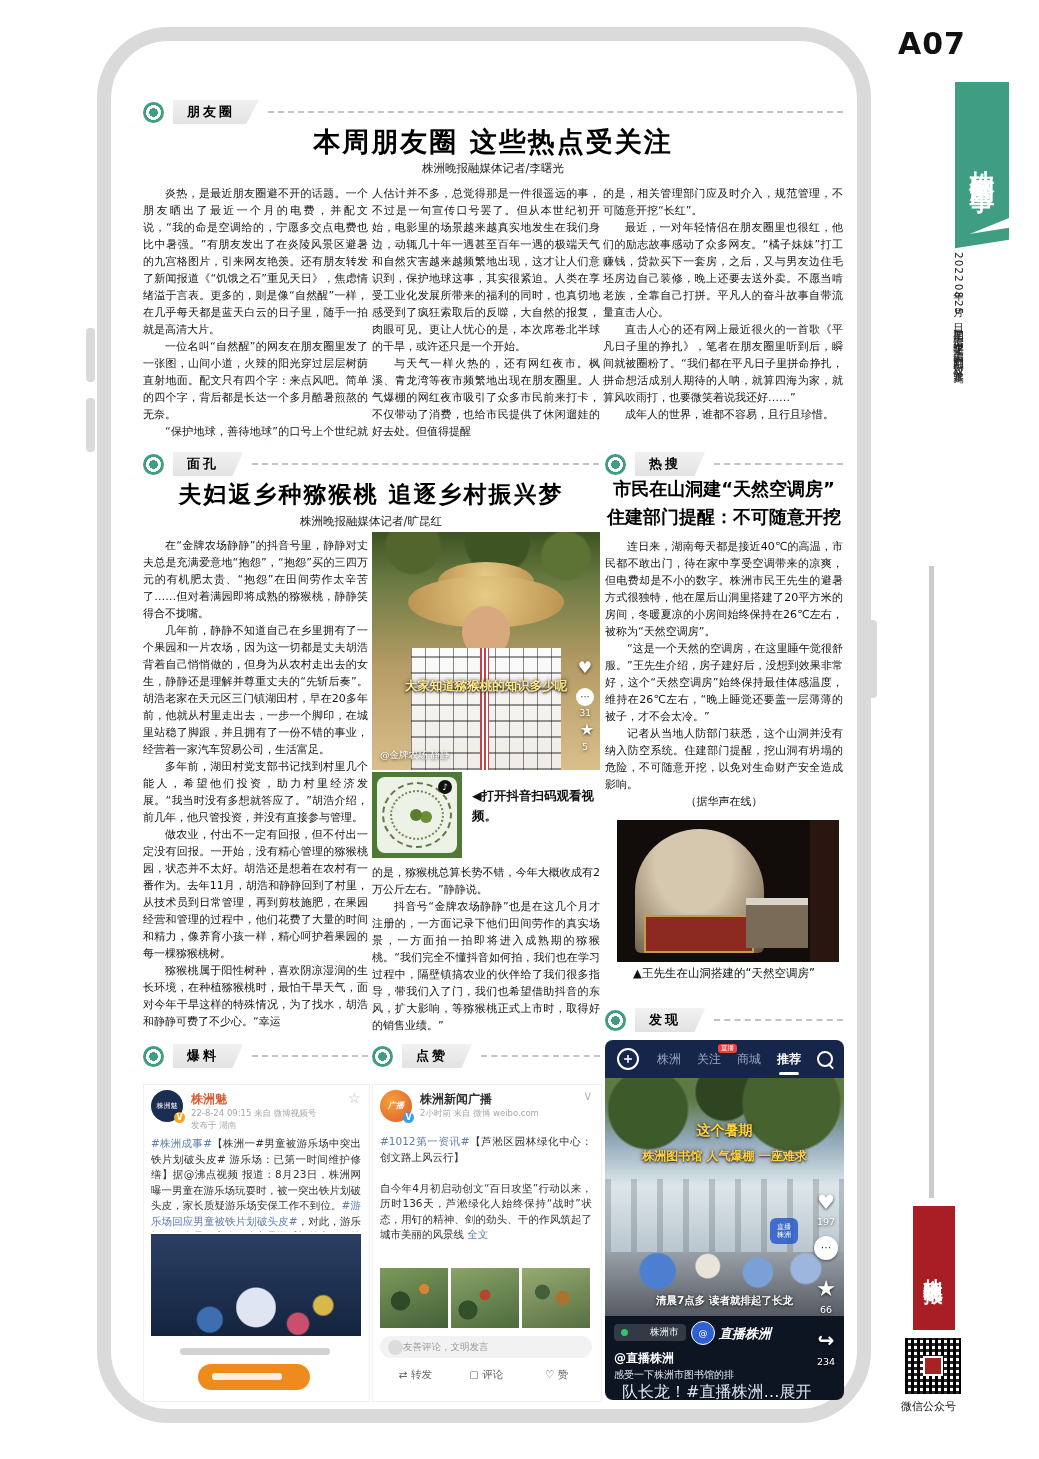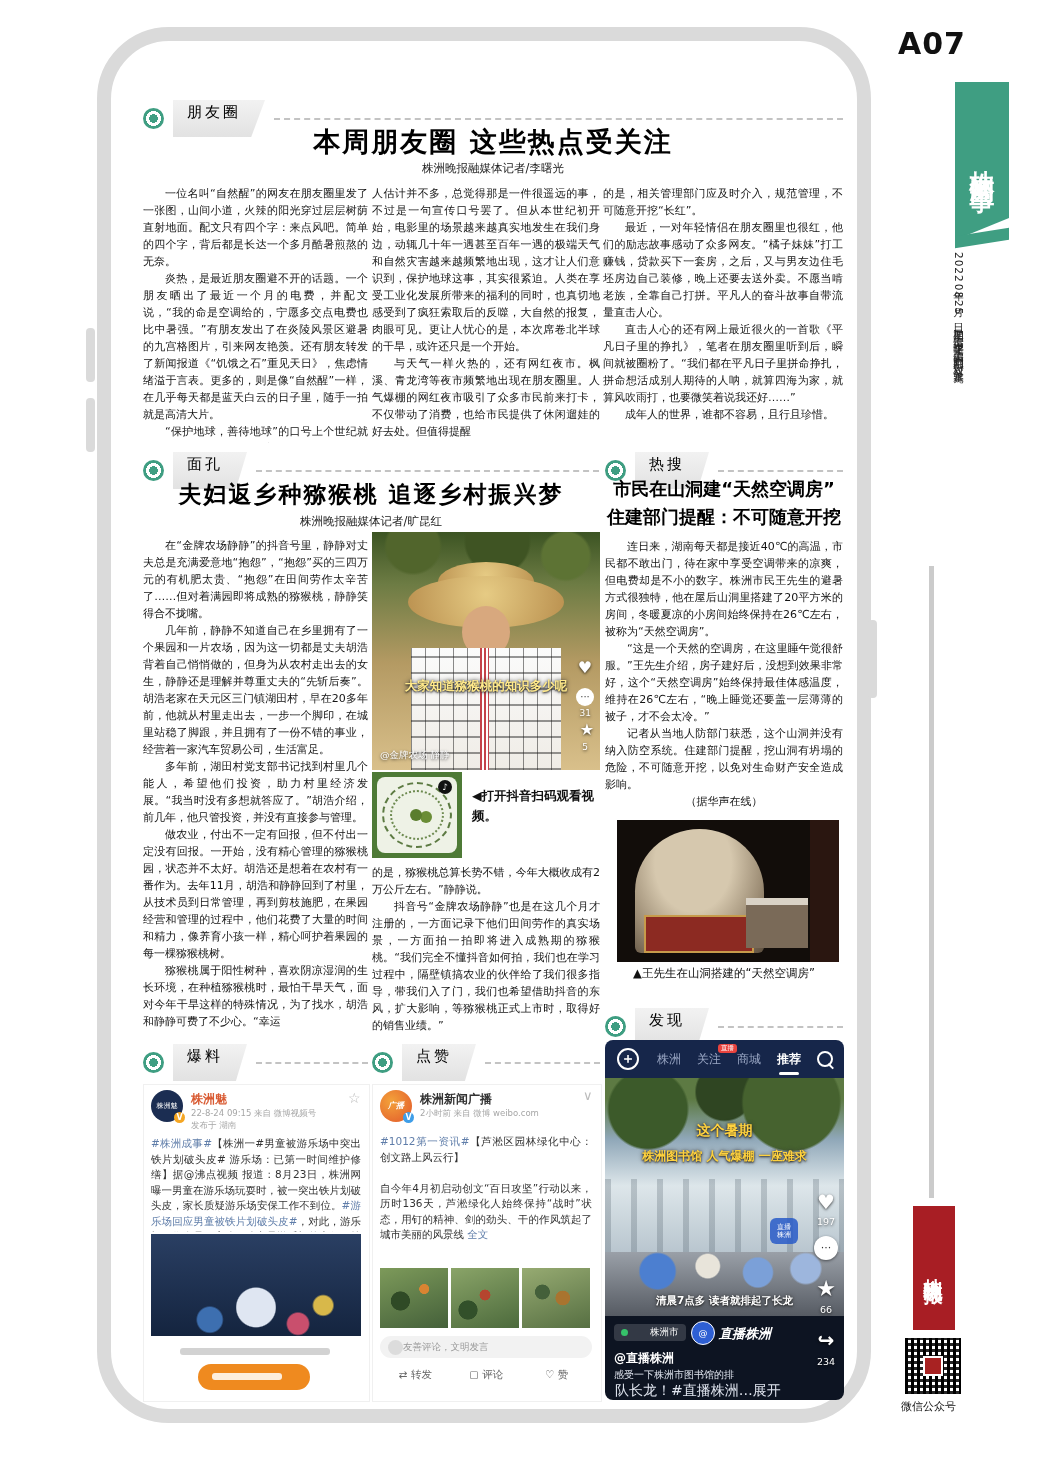--- a/index.html
+++ b/index.html
@@ -6,22 +6,22 @@
   body{width:1039px;height:1459px;position:relative;background:#fff;
        font-family:"DejaVu Sans","Liberation Sans",sans-serif;color:#111;overflow:hidden}
   .abs{position:absolute}
   
   .phone{left:97px;top:27px;width:746px;height:1368px;border:14px solid #dadada;border-radius:72px;background:#fff}
   .sbtn{background:#dadada;border-radius:4px}
   
   .sec{display:flex;align-items:center;gap:9px}
   .sec-dot{width:21px;height:21px;border-radius:50%;flex:0 0 auto;
     background:radial-gradient(circle,#3f9e82 0 29%,#fff 30% 50%,#3f9e82 51% 100%)}
-  .sec-tag{background:linear-gradient(#f2f2f2,#e2e2e2);padding:3px 24px 15px 14px;font-weight:normal;
-    font-size:15px;clip-path:polygon(0 0,100% 0,85% 100%,0 100%);letter-spacing:3px;color:#000}
+  .sec-tag{background:linear-gradient(#f2f2f2,#e2e2e2);padding:3px 24px 3px 14px;font-weight:bold;
+    font-size:13px;clip-path:polygon(0 0,100% 0,85% 100%,0 100%);letter-spacing:3px;color:#000}
   .sec-dash{flex:1;border-top:2px dashed #c3c3c3;height:0}
   .h-main{font-weight:900;text-align:center;letter-spacing:2px;color:#000}
   .byline{text-align:center;font-size:11.5px;color:#222}
   .col{font-size:11px;line-height:17px;text-align:justify;overflow:hidden;color:#141414}
   .col p{margin:0;text-indent:2em}
   .col p.cont{text-indent:0}
   .vtext{writing-mode:vertical-rl}
   
   .banner{background:#3f9e82;color:#fff;display:flex;align-items:center;justify-content:center;
     clip-path:polygon(0 0,100% 0,100% 86%,0 100%)}
@@ -140,22 +140,22 @@
 <div class="abs" style="left:901px;top:1399px;font-size:11px">微信公众号</div>
 
 <div class="abs sec" style="left:143px;top:100px;width:700px">
   <span class="sec-dot"></span>
   <span class="sec-tag">朋友圈</span>
   <span class="sec-dash"></span>
 </div>
 <div class="abs h-main" style="left:143px;top:124px;width:700px;font-size:27px">本周朋友圈 这些热点受关注</div>
 <div class="abs byline" style="left:143px;top:161px;width:700px">株洲晚报融媒体记者/李曙光</div>
 <div class="abs col" style="left:143px;top:185px;width:225px;height:258px">
+  <p>炎热，是最近朋友圈避不开的话题。一个朋友晒出了最近一个月的电费，并配文说，“我的命是空调给的，宁愿多交点电费也比中暑强。”有朋友发出了在炎陵风景区避暑的九宫格图片，引来网友艳羡。还有朋友转发了新闻报道《“饥饿之石”重见天日》，焦虑情绪溢于言表。更多的，则是像“自然醒”一样，在几乎每天都是蓝天白云的日子里，随手一拍就是高清大片。</p>
   <p>一位名叫“自然醒”的网友在朋友圈里发了一张图，山间小道，火辣的阳光穿过层层树荫直射地面。配文只有四个字：来点风吧。简单的四个字，背后都是长达一个多月酷暑煎熬的无奈。</p>
-  <p>炎热，是最近朋友圈避不开的话题。一个朋友晒出了最近一个月的电费，并配文说，“我的命是空调给的，宁愿多交点电费也比中暑强。”有朋友发出了在炎陵风景区避暑的九宫格图片，引来网友艳羡。还有朋友转发了新闻报道《“饥饿之石”重见天日》，焦虑情绪溢于言表。更多的，则是像“自然醒”一样，在几乎每天都是蓝天白云的日子里，随手一拍就是高清大片。</p>
   <p>“保护地球，善待地球”的口号上个世纪就已经提出来了，可真正把它当回事的</p>
 </div>
 <div class="abs col" style="left:372px;top:185px;width:228px;height:258px">
   <p class="cont">人估计并不多，总觉得那是一件很遥远的事，不过是一句宣传口号罢了。但从本世纪初开始，电影里的场景越来越真实地发生在我们身边，动辄几十年一遇甚至百年一遇的极端天气和自然灾害越来越频繁地出现，这才让人们意识到，保护地球这事，其实很紧迫。人类在享受工业化发展所带来的福利的同时，也真切地感受到了疯狂索取后的反噬，大自然的报复，肉眼可见。更让人忧心的是，本次席卷北半球的干旱，或许还只是一个开始。</p>
   <p>与天气一样火热的，还有网红夜市。枫溪、青龙湾等夜市频繁地出现在朋友圈里。人气爆棚的网红夜市吸引了众多市民前来打卡，不仅带动了消费，也给市民提供了休闲遛娃的好去处。但值得提醒</p>
 </div>
 <div class="abs col" style="left:603px;top:185px;width:240px;height:258px">
   <p class="cont">的是，相关管理部门应及时介入，规范管理，不可随意开挖“长红”。</p>
   <p>最近，一对年轻情侣在朋友圈里也很红，他们的励志故事感动了众多网友。“橘子妹妹”打工赚钱，贷款买下一套房，之后，又与男友边住毛坯房边自己装修，晚上还要去送外卖。不愿当啃老族，全靠自己打拼。平凡人的奋斗故事自带流量直击人心。</p>
   <p>直击人心的还有网上最近很火的一首歌《平凡日子里的挣扎》，笔者在朋友圈里听到后，瞬间就被圈粉了。“我们都在平凡日子里拼命挣扎，拼命想活成别人期待的人呐，就算四海为家，就算风吹雨打，也要微笑着说我还好……”</p>
@@ -297,21 +297,21 @@
 </div>
 <div class="abs" style="left:605px;top:1316px;width:239px;height:84px;background:#0d1422;border-radius:0 0 8px 8px">
   <span class="pill abs" style="left:9px;top:8px">
       <span class="pin"></span>
       <span>株洲市</span>
     </span>
   <span class="abs" style="left:86px;top:5px;width:22px;height:22px;border-radius:50%;background:#2e5fd3;border:1px solid #fff;color:#fff;font-size:9px;text-align:center;line-height:22px">@</span>
   <span class="abs" style="left:114px;top:9px;color:#fff;font-size:13px;font-weight:bold;font-style:italic;font-family:'DejaVu Serif',serif">直播株洲</span>
   <span class="abs" style="left:9px;top:34px;color:#fff;font-size:12px;font-weight:bold">@直播株洲</span>
   <span class="abs" style="left:9px;top:52px;color:#dfe4ee;font-size:10px">感受一下株洲市图书馆的排</span>
-  <span class="abs" style="left:10px;top:66px;color:#dfe4ee;font-size:14px">队长龙！#直播株洲…展开</span>
+  <span class="abs" style="left:17px;top:66px;color:#dfe4ee;font-size:16px">队长龙！#直播株洲…展开</span>
 </div>
 
 <div class="abs railtxt" style="left:812px;top:1190px;width:28px;font-size:20px">♥</div>
 <div class="abs railtxt" style="left:804px;top:1216px;width:44px;font-size:9.5px">197</div>
 <div class="abs" style="left:814px;top:1236px;width:24px;height:24px;background:#fff;border-radius:50%;color:#333;font-size:11px;text-align:center;line-height:23px;box-shadow:0 1px 3px rgba(0,0,0,.5)">···</div>
 <div class="abs railtxt" style="left:810px;top:1276px;width:32px;font-size:22px">★</div>
 <div class="abs railtxt" style="left:804px;top:1304px;width:44px;font-size:9.5px">66</div>
 <div class="abs railtxt" style="left:812px;top:1328px;width:28px;font-size:20px;font-weight:bold">↪</div>
 <div class="abs railtxt" style="left:804px;top:1356px;width:44px;font-size:9.5px">234</div>
 

